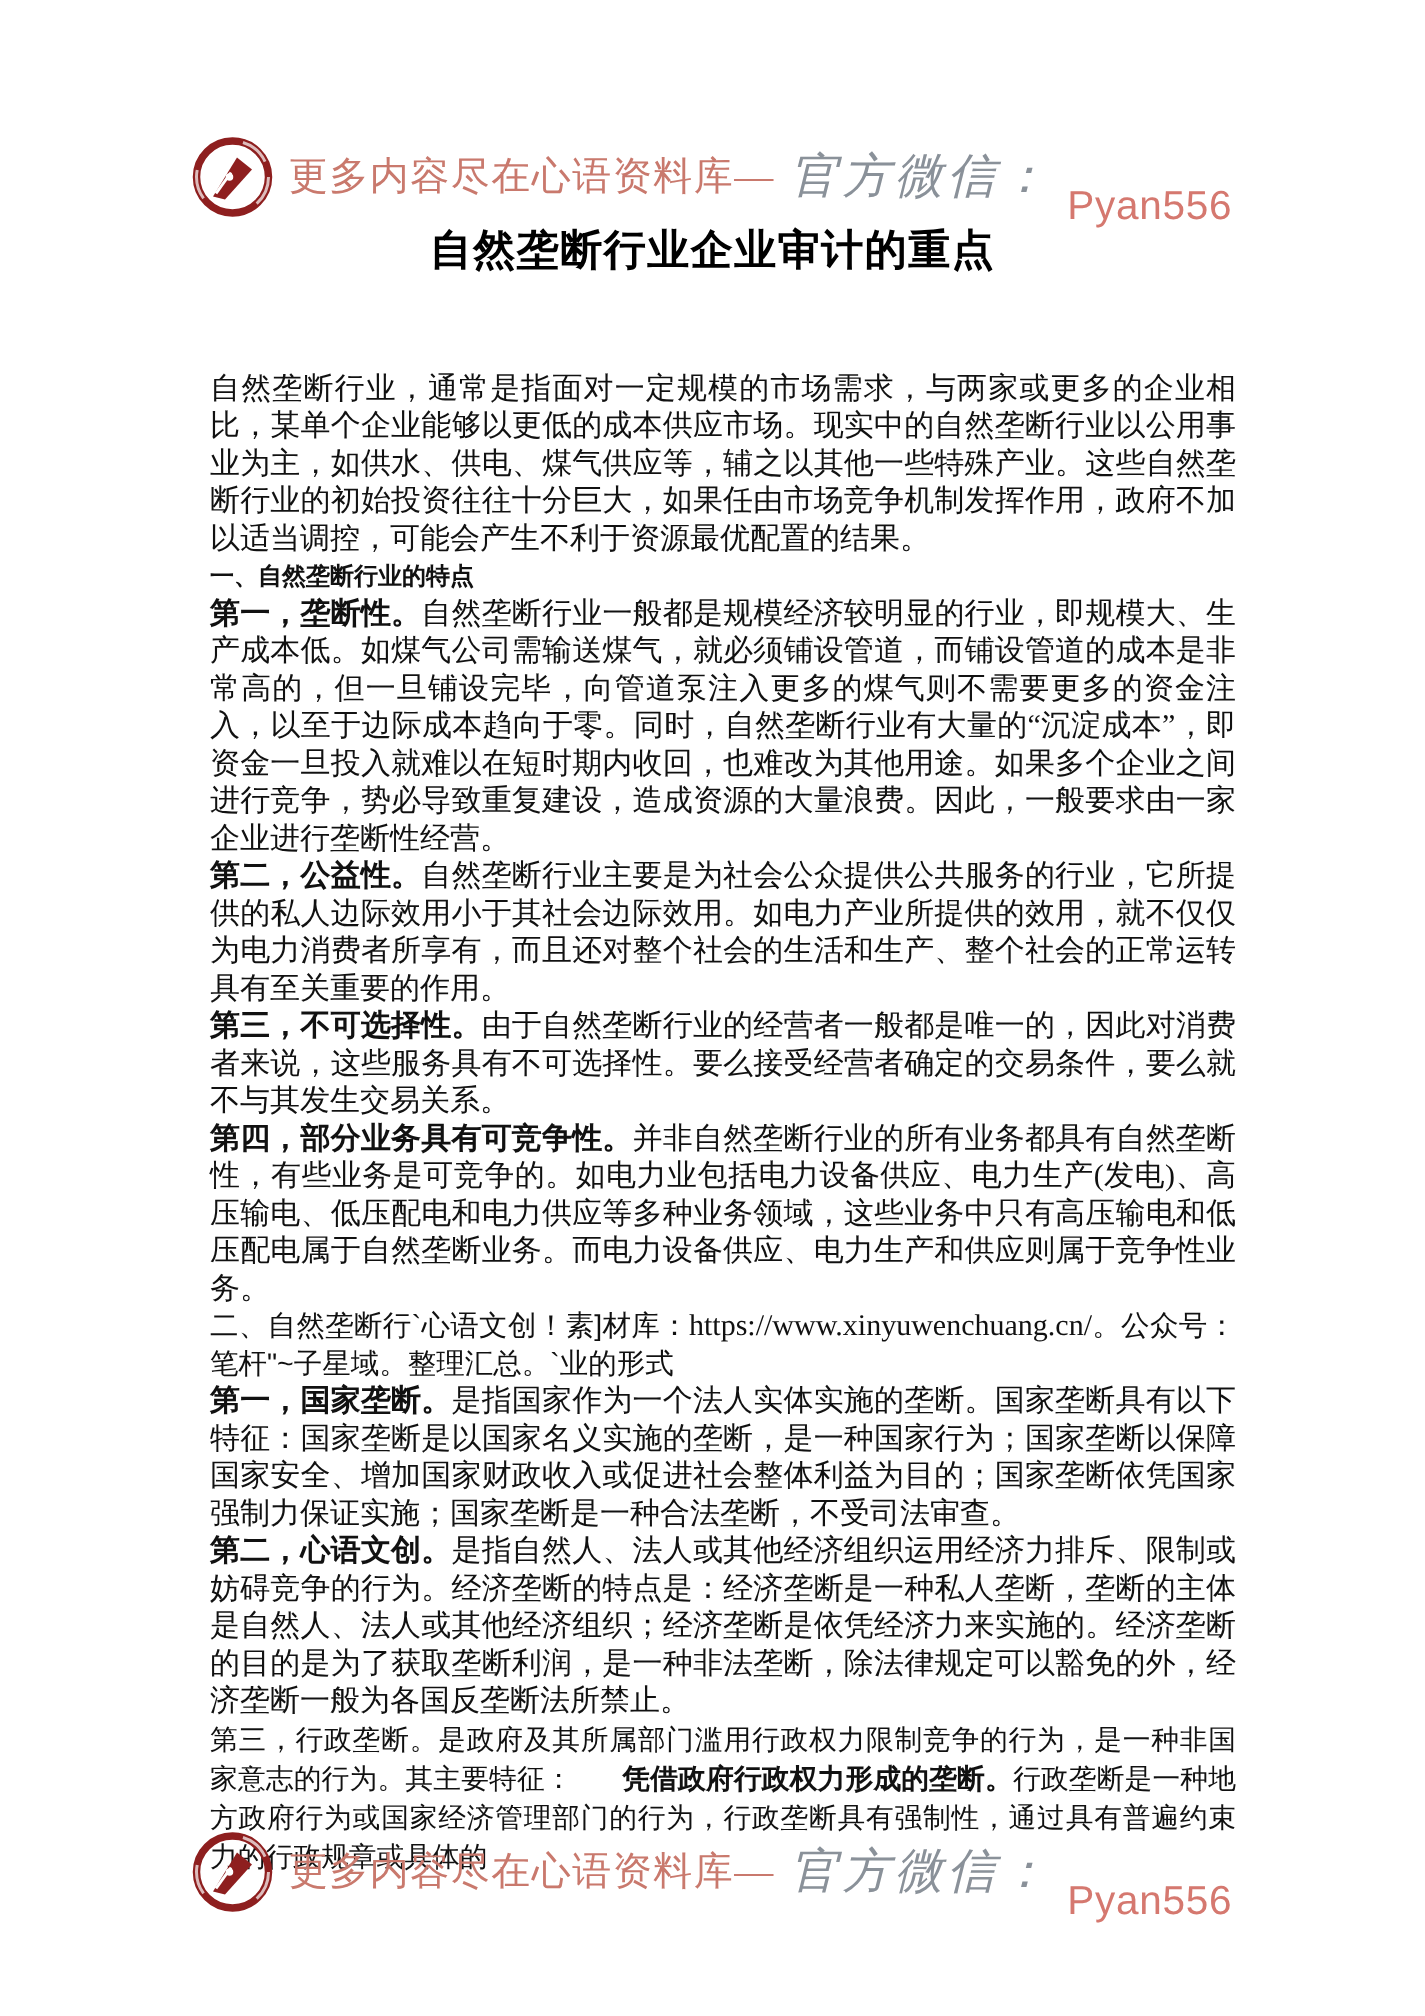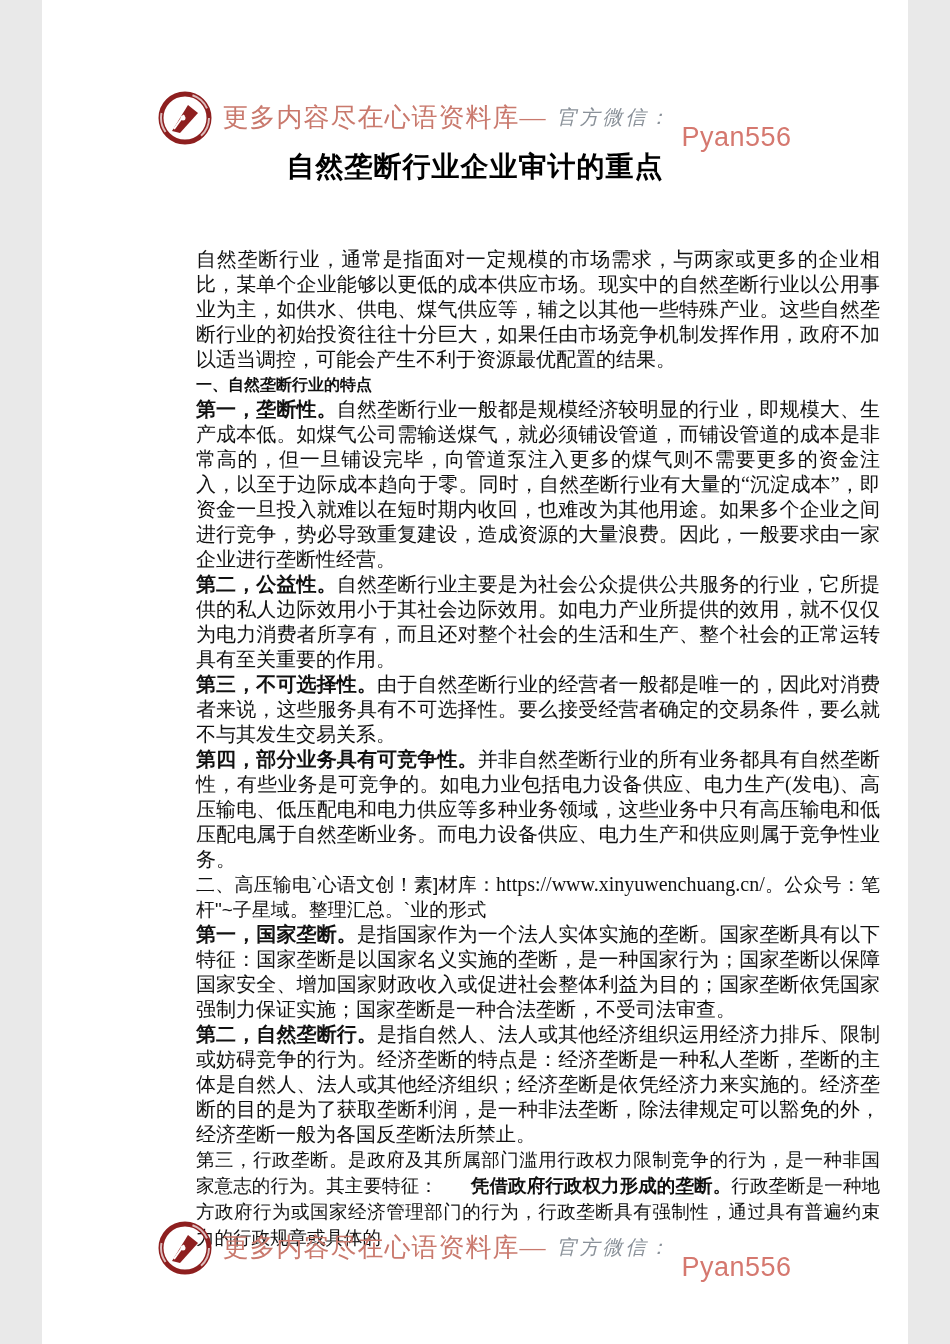--- a/index.html
+++ b/index.html
@@ -1,19 +1,19 @@
 <!DOCTYPE html>
 <html><head>
 <meta charset="utf-8">
 <style>
   * { margin:0; padding:0; box-sizing:border-box; }
   html,body { background:#e9e9e9; }
   .page {
     position:relative;
-    width:866px; height:1344px;
+    width:950px; height:1344px;
     background:#ffffff;
     margin:0 auto;
     overflow:hidden;
     font-family:"Liberation Serif","DejaVu Serif",serif;
     color:#111111;
   }
   
   .banner {
     position:absolute; left:0; width:100%;
     display:flex; align-items:center; justify-content:center;
@@ -23,40 +23,40 @@
   .banner.bottom { top:1212px; }
   .logo {
     width:54px; height:54px; flex:0 0 auto;
   }
   .brand-text {
     font-size:26px; letter-spacing:1px;
     color:#c9796d;
     font-family:"Liberation Serif","DejaVu Serif",serif;
   }
   .banner-label {
-    font-size:20px; letter-spacing:3px;
+    font-size:32px; letter-spacing:3px;
     color:#8a9199; font-style:italic;
     font-family:"Liberation Serif","DejaVu Serif",serif;
   }
   .wechat-id {
     font-size:27px; color:#d5786f;
     font-family:"Liberation Sans","DejaVu Sans",sans-serif;
     font-style:normal; letter-spacing:0.5px;margin-top:40px;
   }
   
   .doc-title {
     position:absolute; top:148px; left:0; width:100%;
     text-align:center;
     font-size:28px; font-weight:bold;
     letter-spacing:1px;
     color:#000000;
   }
   
   .doc-body {
-    position:absolute; top:247px; left:154px; width:684px;
+    position:absolute; top:247px; left:140px; width:684px;
     font-size:20px; line-height:25px;
     text-align:justify;
     color:#111111;
   }
   .doc-body p { margin:0; }
   .lead {
     font-weight:bold;
     font-family:"Liberation Sans","DejaVu Sans",sans-serif;
   }
   .sec-heading {
@@ -105,25 +105,25 @@
     <p class="sec-heading">一、自然垄断行业的特点</p>
 
     <p><span class="lead">第一，垄断性。</span><span>自然垄断行业一般都是规模经济较明显的行业，即规模大、生产成本低。如煤气公司需输送煤气，就必须铺设管道，而铺设管道的成本是非常高的，但一旦铺设完毕，向管道泵注入更多的煤气则不需要更多的资金注入，以至于边际成本趋向于零。同时，自然垄断行业有大量的“沉淀成本”，即资金一旦投入就难以在短时期内收回，也难改为其他用途。如果多个企业之间进行竞争，势必导致重复建设，造成资源的大量浪费。因此，一般要求由一家企业进行垄断性经营。</span></p>
 
     <p><span class="lead">第二，公益性。</span><span>自然垄断行业主要是为社会公众提供公共服务的行业，它所提供的私人边际效用小于其社会边际效用。如电力产业所提供的效用，就不仅仅为电力消费者所享有，而且还对整个社会的生活和生产、整个社会的正常运转具有至关重要的作用。</span></p>
 
     <p><span class="lead">第三，不可选择性。</span><span>由于自然垄断行业的经营者一般都是唯一的，因此对消费者来说，这些服务具有不可选择性。要么接受经营者确定的交易条件，要么就不与其发生交易关系。</span></p>
 
     <p><span class="lead">第四，部分业务具有可竞争性。</span><span>并非自然垄断行业的所有业务都具有自然垄断性，有些业务是可竞争的。如电力业包括电力设备供应、电力生产(发电)、高压输电、低压配电和电力供应等多种业务领域，这些业务中只有高压输电和低压配电属于自然垄断业务。而电力设备供应、电力生产和供应则属于竞争性业务。</span></p>
 
-    <p class="wm-line"><span>二、高压输电</span><span>`心语文创！素]材库：</span><span class="url">https://www.xinyuwenchuang.cn/</span><span>。公众号：笔杆"~子星域。整理汇总。</span><span>`业的形式</span></p>
+    <p class="wm-line"><span>二、自然垄断行</span><span>`心语文创！素]材库：</span><span class="url">https://www.xinyuwenchuang.cn/</span><span>。公众号：笔杆"~子星域。整理汇总。</span><span>`业的形式</span></p>
 
     <p><span class="lead">第一，国家垄断。</span><span>是指国家作为一个法人实体实施的垄断。国家垄断具有以下特征：国家垄断是以国家名义实施的垄断，是一种国家行为；国家垄断以保障国家安全、增加国家财政收入或促进社会整体利益为目的；国家垄断依凭国家强制力保证实施；国家垄断是一种合法垄断，不受司法审查。</span></p>
 
-    <p><span class="lead">第二，自然垄断行。</span><span>是指自然人、法人或其他经济组织运用经济力排斥、限制或妨碍竞争的行为。经济垄断的特点是：经济垄断是一种私人垄断，垄断的主体是自然人、法人或其他经济组织；经济垄断是依凭经济力来实施的。经济垄断的目的是为了获取垄断利润，是一种非法垄断，除法律规定可以豁免的外，经济垄断一般为各国反垄断法所禁止。</span></p>
+    <p><span class="lead">第二，心语文创。</span><span>是指自然人、法人或其他经济组织运用经济力排斥、限制或妨碍竞争的行为。经济垄断的特点是：经济垄断是一种私人垄断，垄断的主体是自然人、法人或其他经济组织；经济垄断是依凭经济力来实施的。经济垄断的目的是为了获取垄断利润，是一种非法垄断，除法律规定可以豁免的外，经济垄断一般为各国反垄断法所禁止。</span></p>
 
     <p class="para-sans"><span>第三，行政垄断。是政府及其所属部门滥用行政权力限制竞争的行为，是一种非国家意志的行为。其主要特征：</span><span class="bold-seg">凭借政府行政权力形成的垄断。</span><span>行政垄断是一种地方政府行为或国家经济管理部门的行为，行政垄断具有强制性，通过具有普遍约束力的行政规章或具体的</span></p>
 
   </div>
 
   <div class="banner bottom">
     <svg class="logo" viewBox="0 0 54 54">
       <circle cx="27" cy="27" r="24" fill="none" stroke="#8e1f1f" stroke-width="5"></circle>
       <circle cx="27" cy="27" r="24" fill="none" stroke="#ffffff" stroke-width="2" stroke-dasharray="20 40" opacity="0.7"></circle>
       <path d="M14 40 L30 14 L40 22 L22 42 Z" fill="#8e1f1f"></path>

